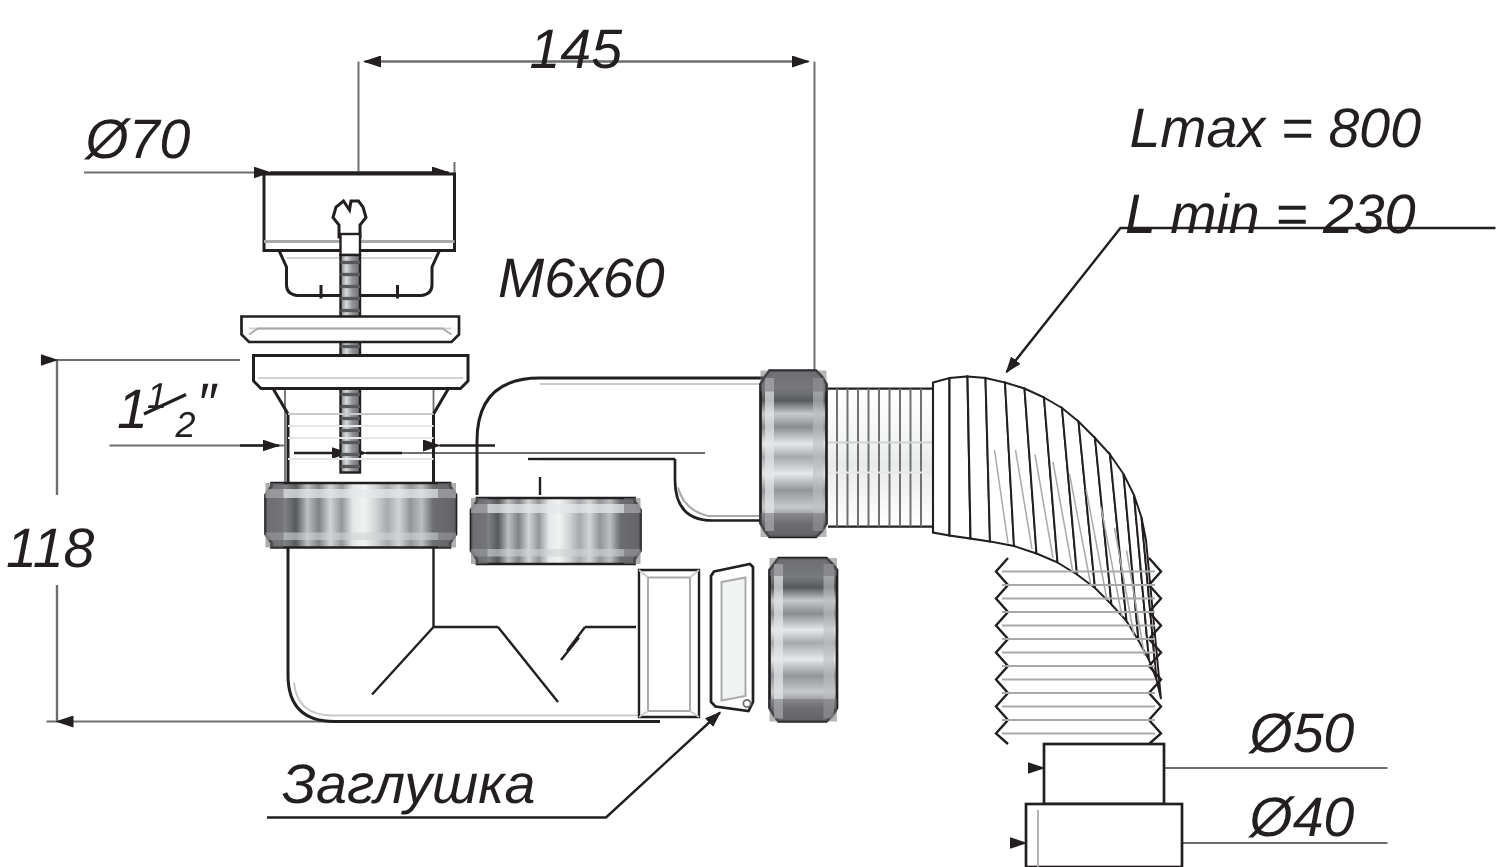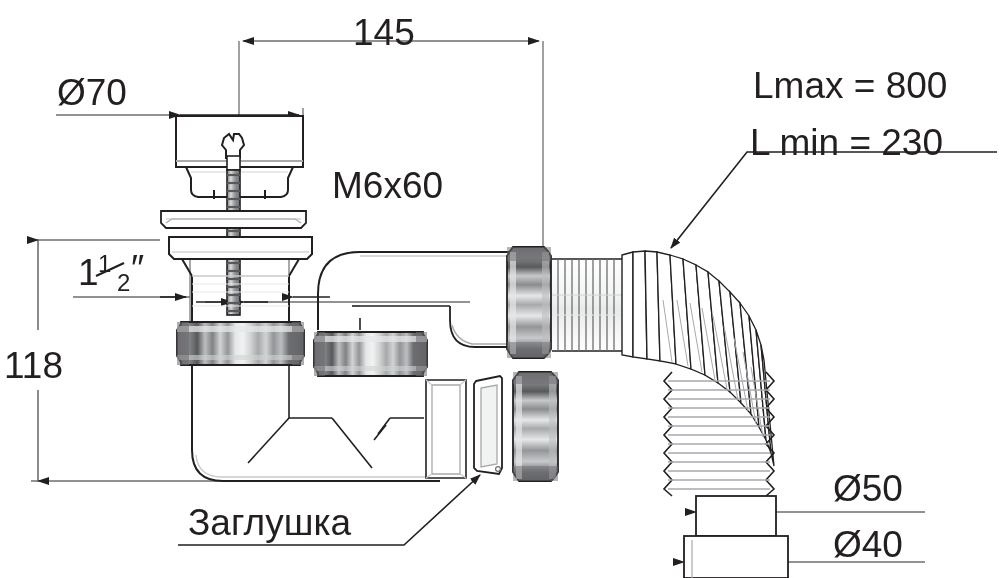--- a/index.html
+++ b/index.html
@@ -1,21 +1,21 @@
 <!DOCTYPE html>
 <html><head>
 <meta charset="utf-8">
 <title>Siphon Technical Drawing</title>
 <style>
   html,body{margin:0;padding:0;background:#ffffff;}
   body{
     font-family:"Liberation Sans", sans-serif;
     width:1000px;height:578px;overflow:hidden;position:relative;
   }
-  #stage{position:relative;width:1000px;height:578px;background:#f0abfc;}
+  #stage{position:relative;width:1000px;height:578px;background:#f0abfc;font-style:italic;}
   #stage svg{position:absolute;left:0;top:0;}
   .dimtext{
     font-family:"Liberation Sans", sans-serif;
     fill:#231f20;
     font-size:37px;
     font-weight:400;
     letter-spacing:0px;
   }
   .frac-num{font-size:24px;}
 </style>

